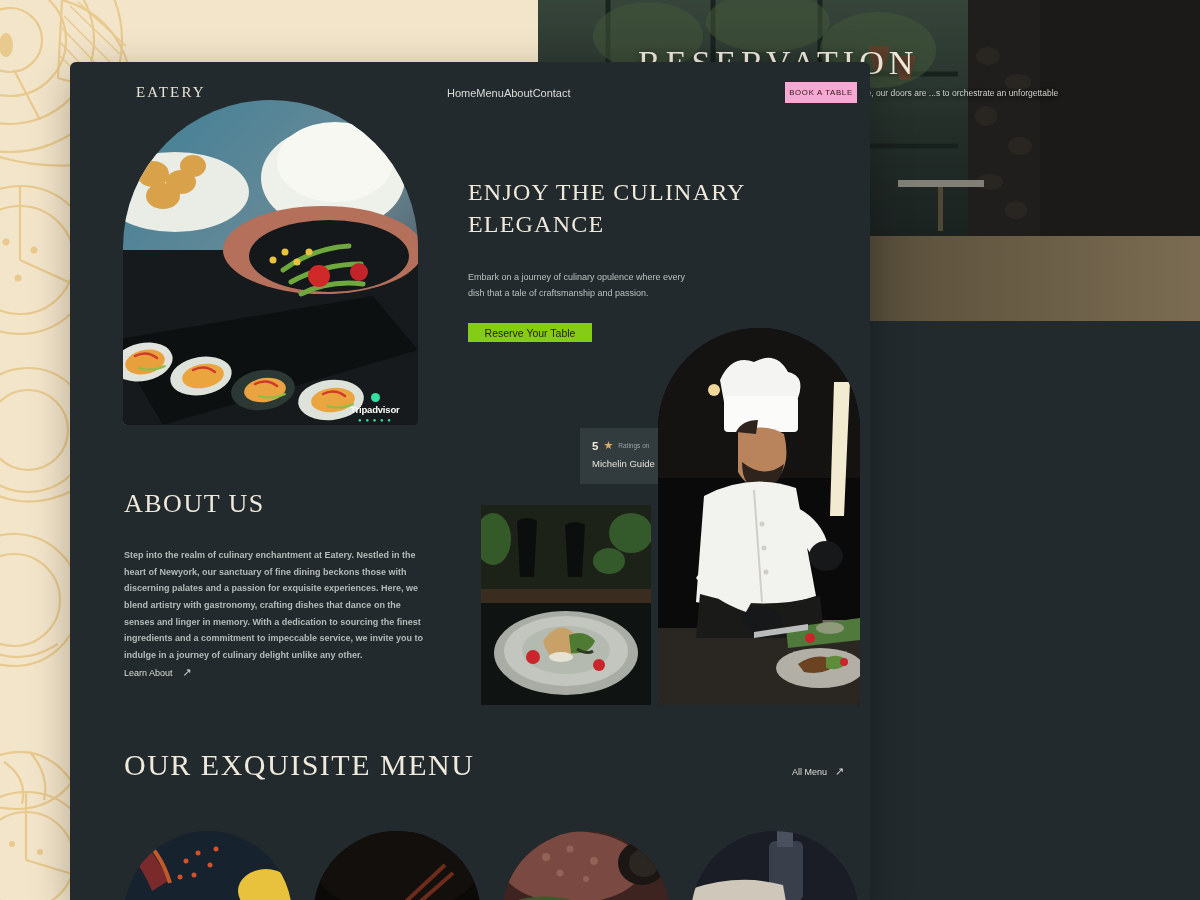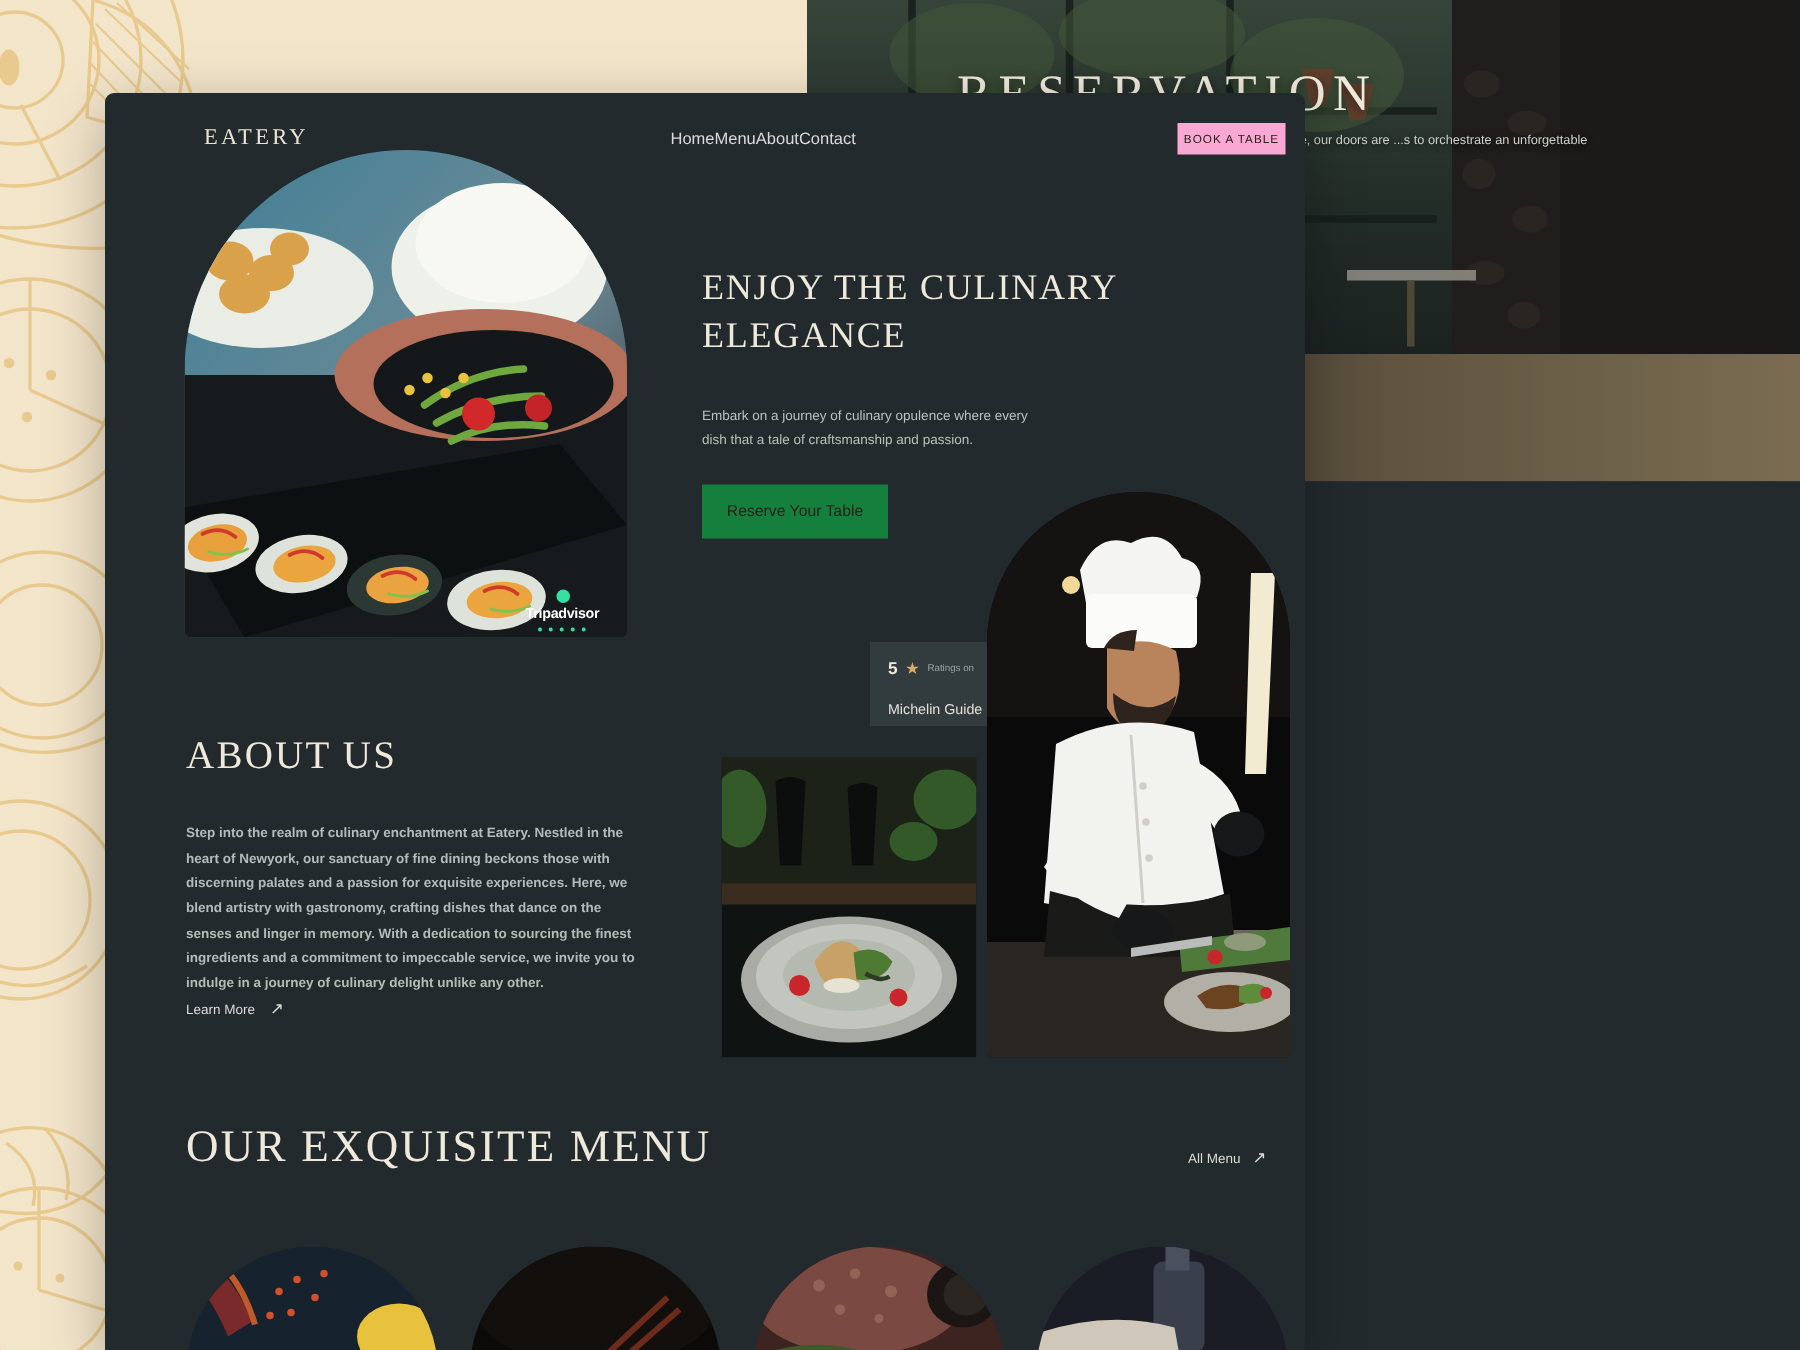--- a/index.html
+++ b/index.html
@@ -89,36 +89,36 @@
   #hero-title {
     position: absolute; left: 398px; top: 115px; width: 380px;
     font-family: "Liberation Serif", serif; font-weight: normal;
     font-size: 24px; line-height: 1.32; letter-spacing: 1.2px; color: #efe9dc;
   }
   #hero-sub {
     position: absolute; left: 398px; top: 208px; width: 225px;
     font-size: 9px; line-height: 1.75; color: #b9c0bd;
   }
   #reserve-btn {
-    position: absolute; left: 398px; top: 261px; width: 124px; height: 36px;
-    background: #15803d; color: #2a2017; border: none;
+    position: absolute; left: 398px; top: 261px; width: 124px; height: 19px;
+    background: #84cc16; color: #2a2017; border: none;
     font-size: 10.5px; font-family: "Liberation Sans", sans-serif;
     cursor: pointer;
   }
 
   
   #michelin {
     position: absolute; left: 510px; top: 366px; width: 112px; height: 56px;
     background: rgba(52,62,65,.92); padding: 11px 12px;
   }
   #michelin .mrow { display: flex; align-items: center; gap: 5px; }
   #michelin .mnum { font-size: 11.5px; font-weight: bold; color: #efe9dc; }
   #michelin .mstar { font-size: 11px; color: #d8ab68; }
   #michelin .mon { font-size: 6.5px; color: #9aa3a3; }
-  #michelin .mname { margin-top: 16px; font-size: 9.5px; color: #e4e0d6; }
+  #michelin .mname { margin-top: 6px; font-size: 9.5px; color: #e4e0d6; }
 
   
   #plate-img { position: absolute; left: 411px; top: 443px; width: 170px; height: 200px; overflow: hidden; }
   #chef-img {
     position: absolute; left: 588px; top: 266px; width: 202px; height: 377px;
     border-radius: 101px 101px 3px 3px; overflow: hidden;
   }
 
   
   #about-title {
@@ -504,21 +504,21 @@
       <circle cx="152" cy="310" r="5" fill="#c8262a"></circle>
       <circle cx="186" cy="334" r="4" fill="#c8262a"></circle>
 
       <ellipse cx="172" cy="300" rx="14" ry="6" fill="#8f9a7a"></ellipse>
     </svg>
   </div>
 
   <h2 id="about-title">ABOUT US</h2>
   <p id="about-text">Step into the realm of culinary enchantment at Eatery. Nestled in the heart of Newyork, our sanctuary of fine dining beckons those with discerning palates and a passion for exquisite experiences. Here, we blend artistry with gastronomy, crafting dishes that dance on the senses and linger in memory. With a dedication to sourcing the finest ingredients and a commitment to impeccable service, we invite you to indulge in a journey of culinary delight unlike any other.</p>
   <div id="learn-more">
-    <span>Learn More</span>
+    <span>Learn About</span>
     <span class="arrow">↗</span>
   </div>
 
   <h2 id="menu-title">OUR EXQUISITE MENU</h2>
   <div id="all-menu">
     <span>All Menu</span>
     <span class="arrow">↗</span>
   </div>
 
   <div id="menu-arch-0" class="menu-arch">

